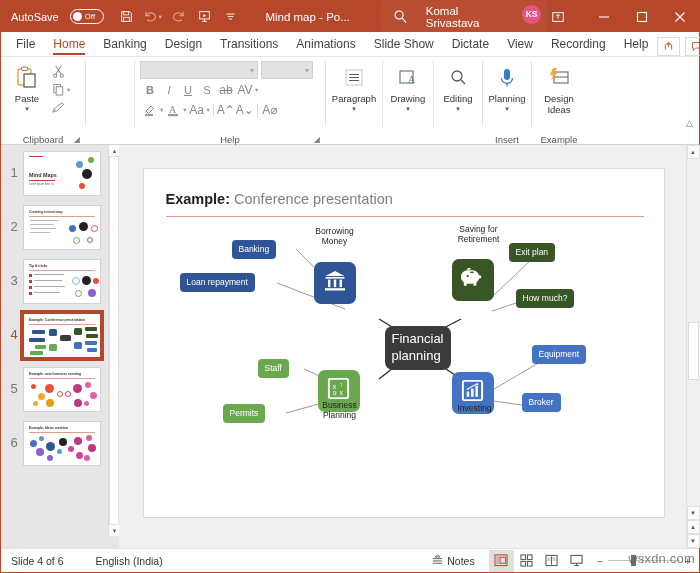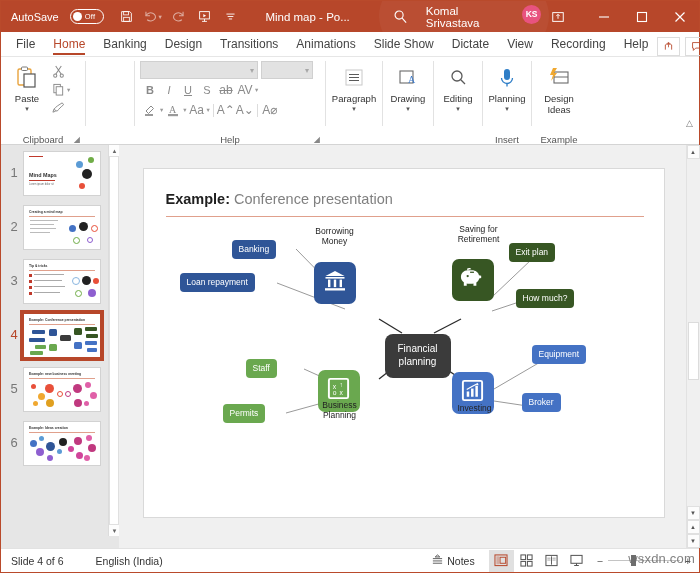--- a/index.html
+++ b/index.html
@@ -160,21 +160,21 @@
     position: absolute; border-radius: 4px; color: #ffffff;
     font-size: 8.5px; display: flex; align-items: center; justify-content: center;
     white-space: nowrap; padding: 0 7px; height: 19px; z-index: 3;
   }
   .hub {
     position: absolute; border-radius: 7px; display: flex; align-items: center;
     justify-content: center; z-index: 3;
   }
   .hub.icon { width: 42px; height: 42px; }
   .hub.center { width: 66px; height: 44px; background: #3b3b3b; color: #fff;
-                font-size: 10px; text-align: center; line-height: 1.25; border-radius: 8px; margin-top: 8px;}
+                font-size: 13px; line-height: 1.25; border-radius: 8px;}
   .hublabel {
     position: absolute; font-size: 8.5px; color: #222; text-align: center;
     line-height: 1.2; z-index: 3; white-space: nowrap;
   }
 
   
   .rightbar { width: 13px; background: #f0f0f0; border-left: 1px solid #e2e2e2;
               display: flex; flex-direction: column; align-items: center; }
   .rb-arrow { width: 13px; height: 14px; display: flex; align-items: center; justify-content: center;
               font-size: 6px; color: #555; background: #fcfcfc; border: 1px solid #e0e0e0;}
@@ -704,21 +704,21 @@
               <svg width="25" height="25" viewBox="0 0 26 26">
                 <rect x="3" y="3" width="20" height="20" rx="1.5" fill="none" stroke="#fff" stroke-width="2"></rect>
                 <text x="7" y="13" font-size="7" fill="#fff" font-family="sans-serif">x</text>
                 <text x="14" y="11" font-size="7" fill="#fff" font-family="sans-serif">↑</text>
                 <text x="7" y="20" font-size="7" fill="#fff" font-family="sans-serif">o</text>
                 <text x="14" y="20" font-size="7" fill="#fff" font-family="sans-serif">x</text>
               </svg>
             </span>
           </div>
           <div class="hublabel" style="left:156px; top:179px; width:80px;">Business<br>Planning</div>
-          <div class="pill" style="left:102px; top:138px; background:#6aa84f;">Staff</div>
+          <div class="pill" style="left:114px; top:138px; background:#6aa84f;">Staff</div>
           <div class="pill" style="left:79px; top:183px; background:#6aa84f;">Permits</div>
 
           <div class="hub icon" style="left:308px; top:151px; background:#4472c4;">
             <span>
               <svg width="25" height="25" viewBox="0 0 26 26">
                 <rect x="3" y="3" width="20" height="20" rx="1.5" fill="none" stroke="#fff" stroke-width="2"></rect>
                 <rect x="7" y="14" width="2.6" height="5.5" fill="#fff"></rect>
                 <rect x="11.5" y="11" width="2.6" height="8.5" fill="#fff"></rect>
                 <rect x="16" y="8" width="2.6" height="11.5" fill="#fff"></rect>
                 <path d="M7 12 L12 9 L18 6" stroke="#fff" stroke-width="1.2" fill="none"></path>

